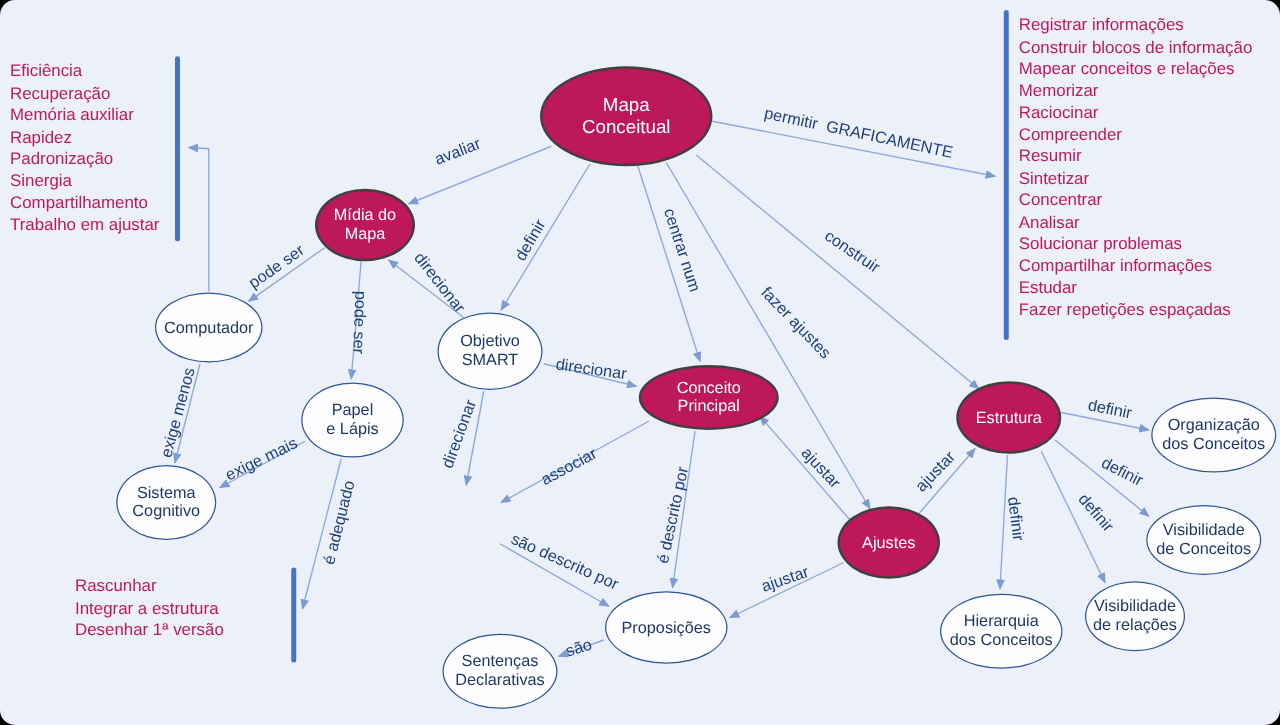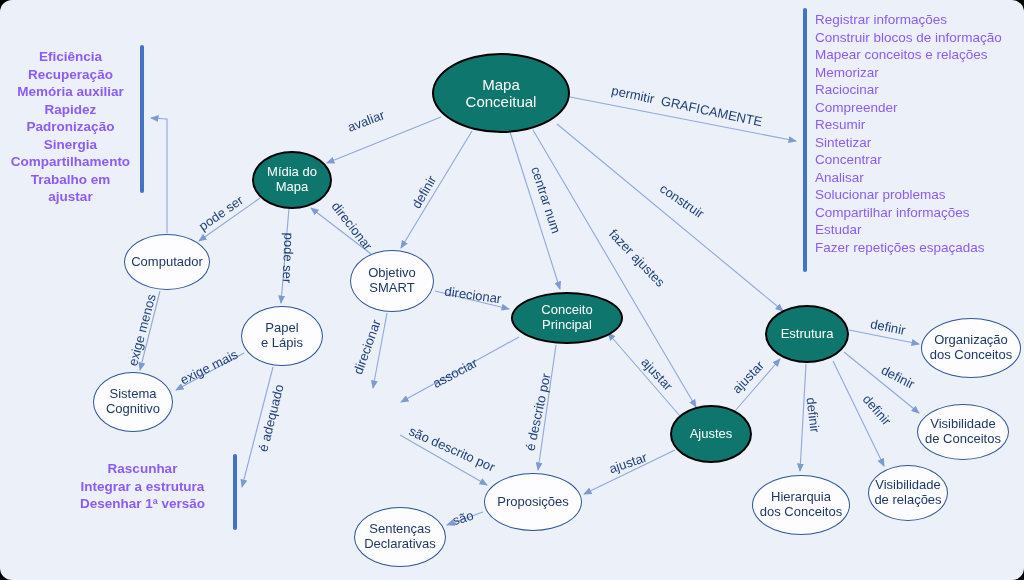--- a/index.html
+++ b/index.html
@@ -7,28 +7,28 @@
     position:relative;width:1024px;height:580px;overflow:hidden;
     background:#ECF0F9;border-radius:12px;
     font-family:"Liberation Sans", sans-serif;
   }
   #edges{position:absolute;left:0;top:0;width:1024px;height:580px;}
   .node{
     position:absolute;display:flex;align-items:center;justify-content:center;
     border-radius:50%;text-align:center;white-space:pre-line;line-height:1.15;
     font-size:13px;box-sizing:border-box;
   }
-  .node.orange{background:#0f766e;border:2px solid #000000;color:#FFFFFF;}
+  .node.orange{background:#be185d;border:2px solid #404040;color:#FFFFFF;}
   .node.white{background:#FDFDFF;border:1.5px solid #2F5597;color:#1F3864;}
   .elabel{
     position:absolute;color:#1F4077;font-size:13px;white-space:pre;
     transform-origin:center center;
   }
-  .list{position:absolute;color:#8b5cf6;font-size:13.5px;line-height:17.5px;}
-  .list.right{text-align:center;font-weight:bold;}
+  .list{position:absolute;color:#be185d;font-size:13.5px;line-height:17.5px;}
+  .list.right{text-align:left;}
   .bar{position:absolute;width:4px;background:#4472C4;border-radius:2px;}
 </style>
 </head>
 <body>
 
 <div id="canvas">
 
   <svg id="edges" viewBox="0 0 1024 580">
     <defs>
       <marker id="arw" markerWidth="9" markerHeight="7" refX="7.5" refY="3.5" orient="auto" markerUnits="userSpaceOnUse">

